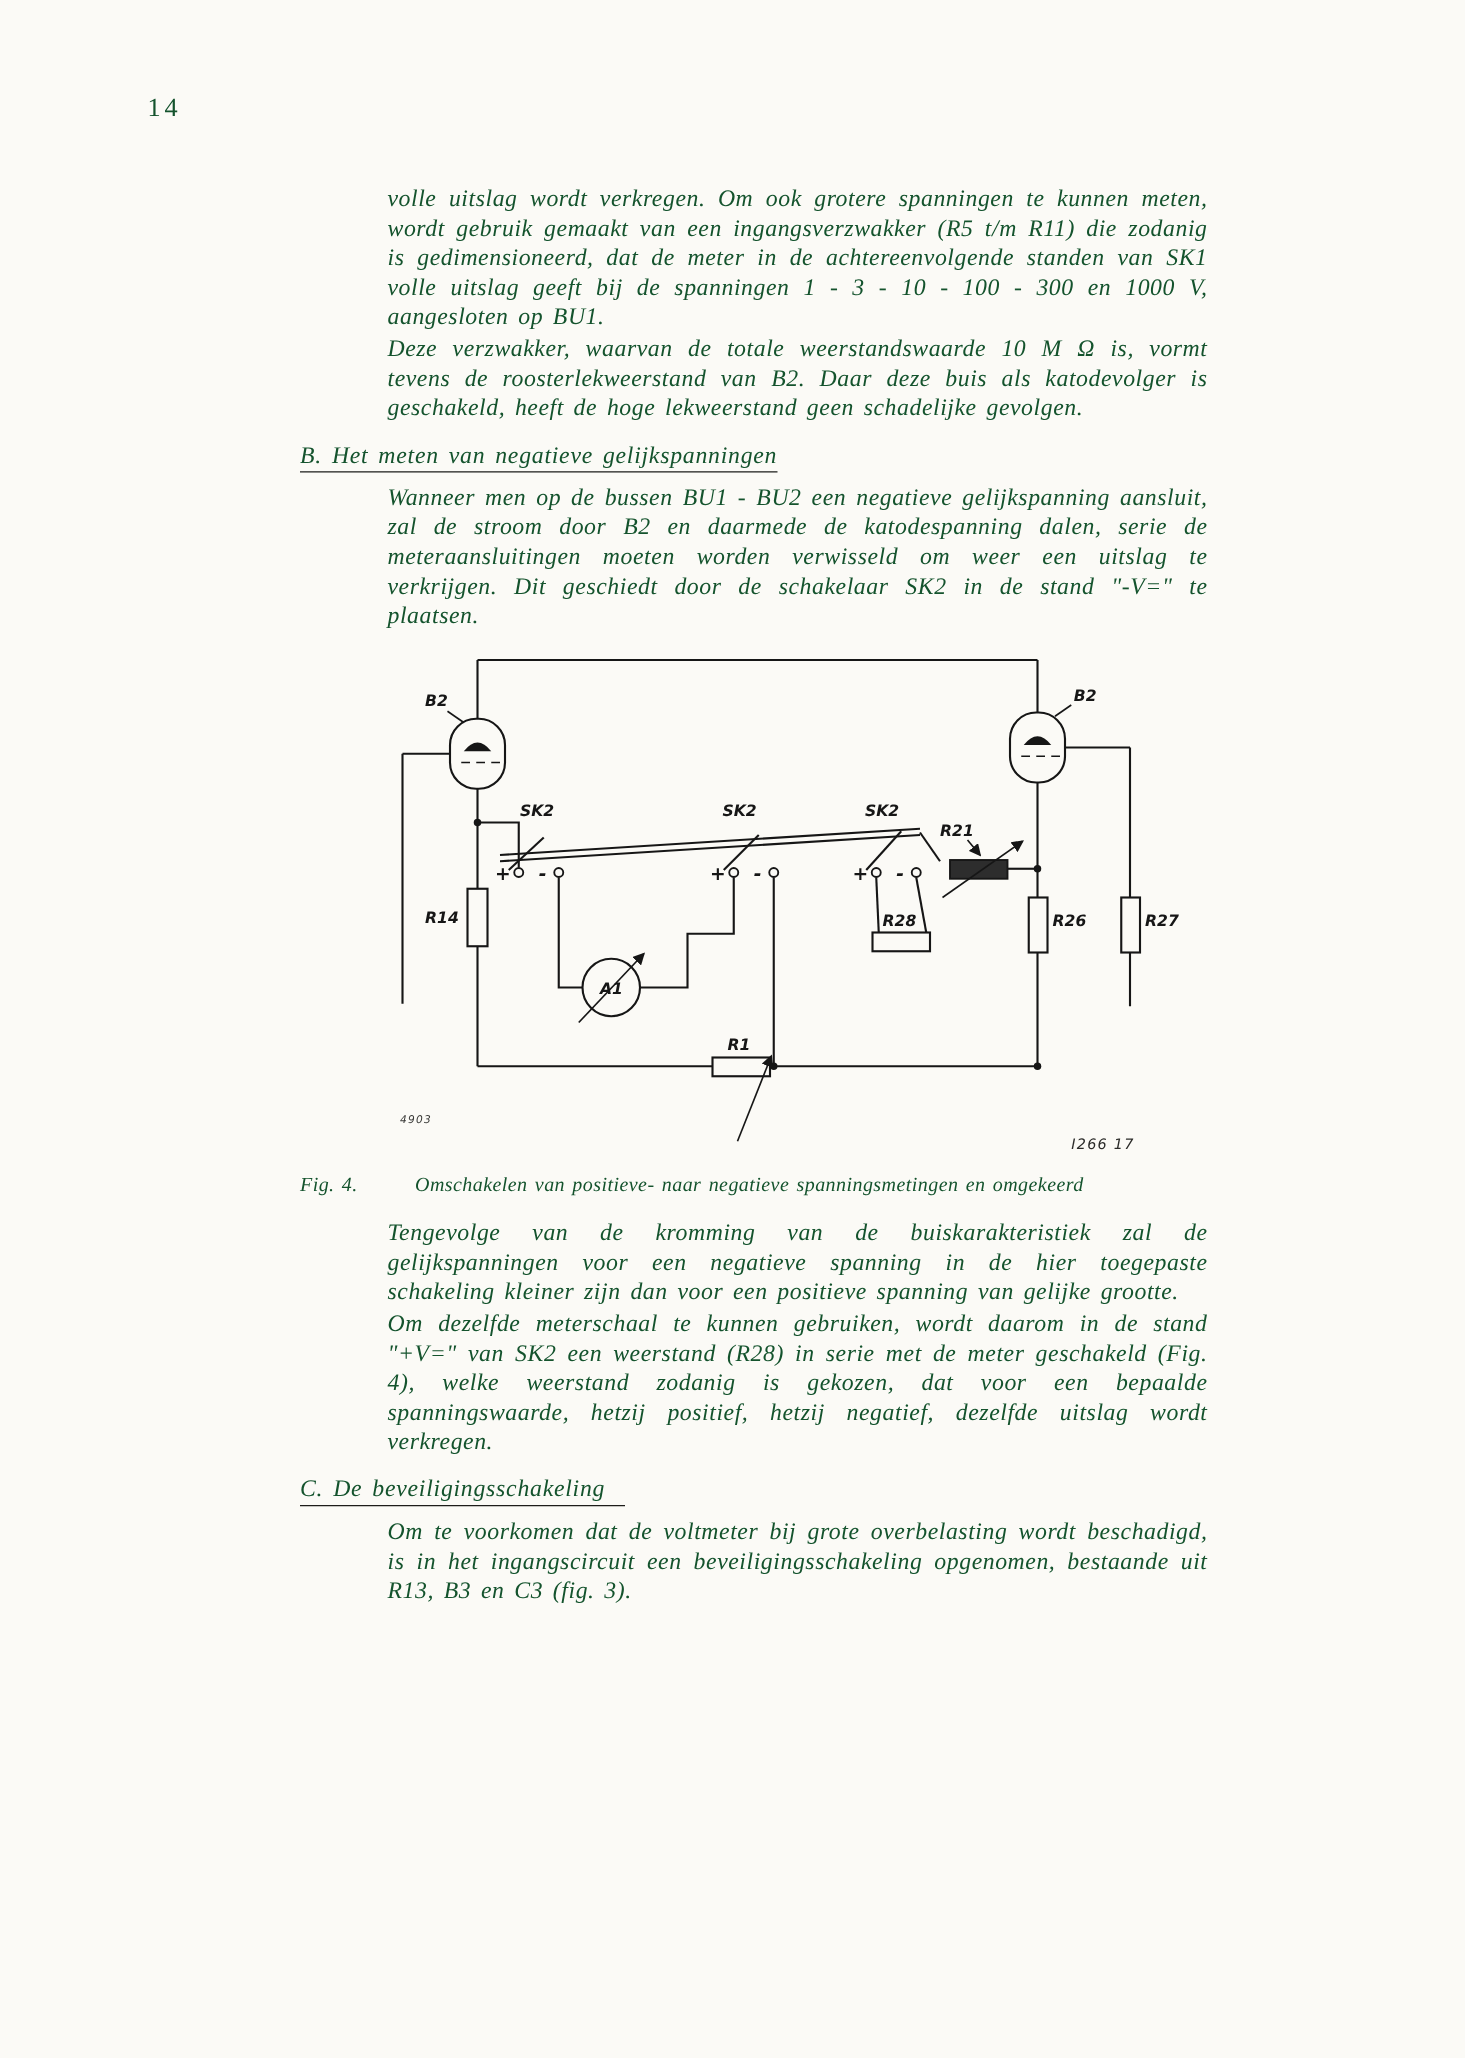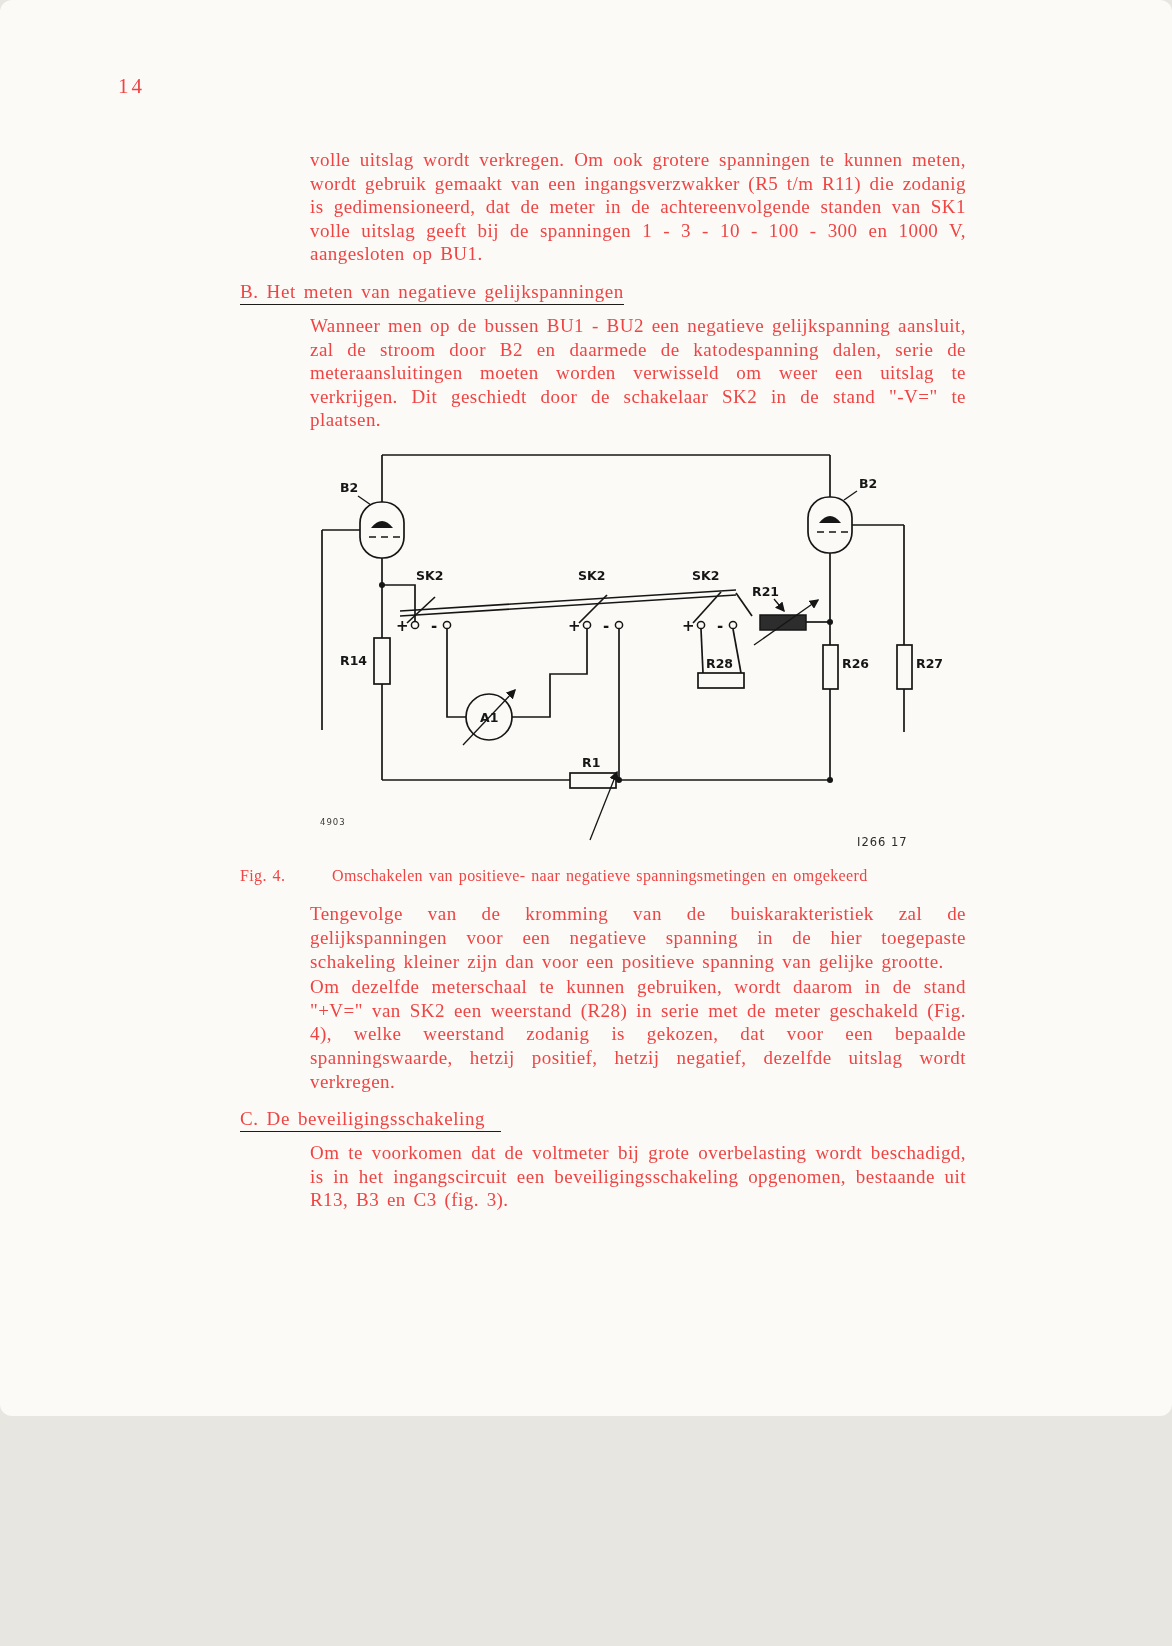--- a/index.html
+++ b/index.html
@@ -1,31 +1,30 @@
 <!DOCTYPE html>
 <html><head>
 <meta charset="utf-8">
 <style>
   html,body { margin:0; padding:0; background:#e8e6e0; }
   .page {
     position:relative;
-    width:1172px; height:1416px;
+    width:1172px; height:1646px;
     margin:0 auto;
     background:#fbfaf6;
     font-family:"Liberation Serif", serif;
-    color:#ef4444;
+    color:#14532d;
     overflow:hidden;
-    border-radius:12px;
   }
   .pagenum {
     position:absolute; left:118px; top:74px;
     font-size:21px; letter-spacing:3px;
   }
   .content {
-    position:absolute; left:240px; top:148px; width:730px;
+    position:absolute; left:240px; top:148px; width:730px;font-style:italic;
   }
   .para {
     margin:0 0 2px 70px; width:656px;
     font-size:19px; line-height:23.6px;
     text-align:justify;
     letter-spacing:0.45px; word-spacing:2.6px;
   }
   .heading {
     margin:15px 0 11px 0;
     font-size:19px; letter-spacing:0.6px; word-spacing:2.6px;
@@ -59,20 +58,21 @@
 </head>
 <body>
 
 <div class="page">
 
   <div class="pagenum">14</div>
 
   <div class="content">
 
     <p class="para">volle uitslag wordt verkregen. Om ook grotere spanningen te kunnen meten, wordt gebruik gemaakt van een ingangsverzwakker (R5 t/m R11) die zodanig is gedimensioneerd, dat de meter in de achtereenvolgende standen van SK1 volle uitslag geeft bij de spanningen 1 - 3 - 10 - 100 - 300 en 1000 V, aangesloten op BU1.</p>
+    <p class="para">Deze verzwakker, waarvan de totale weerstandswaarde 10 M Ω is, vormt tevens de roosterlekweerstand van B2. Daar deze buis als katodevolger is geschakeld, heeft de hoge lekweerstand geen schadelijke gevolgen.</p>
 
     <div class="heading">
       <span class="u">B. Het meten van negatieve gelijkspanningen</span>
     </div>
 
     <p class="para">Wanneer men op de bussen BU1 - BU2 een negatieve gelijkspanning aansluit, zal de stroom door B2 en daarmede de katodespanning dalen, serie de meteraansluitingen moeten worden verwisseld om weer een uitslag te verkrijgen. Dit geschiedt door de schakelaar SK2 in de stand "-V=" te plaatsen.</p>
 
     <div class="figure">
       <svg width="660" height="420" viewBox="0 0 660 420">
         <defs>

